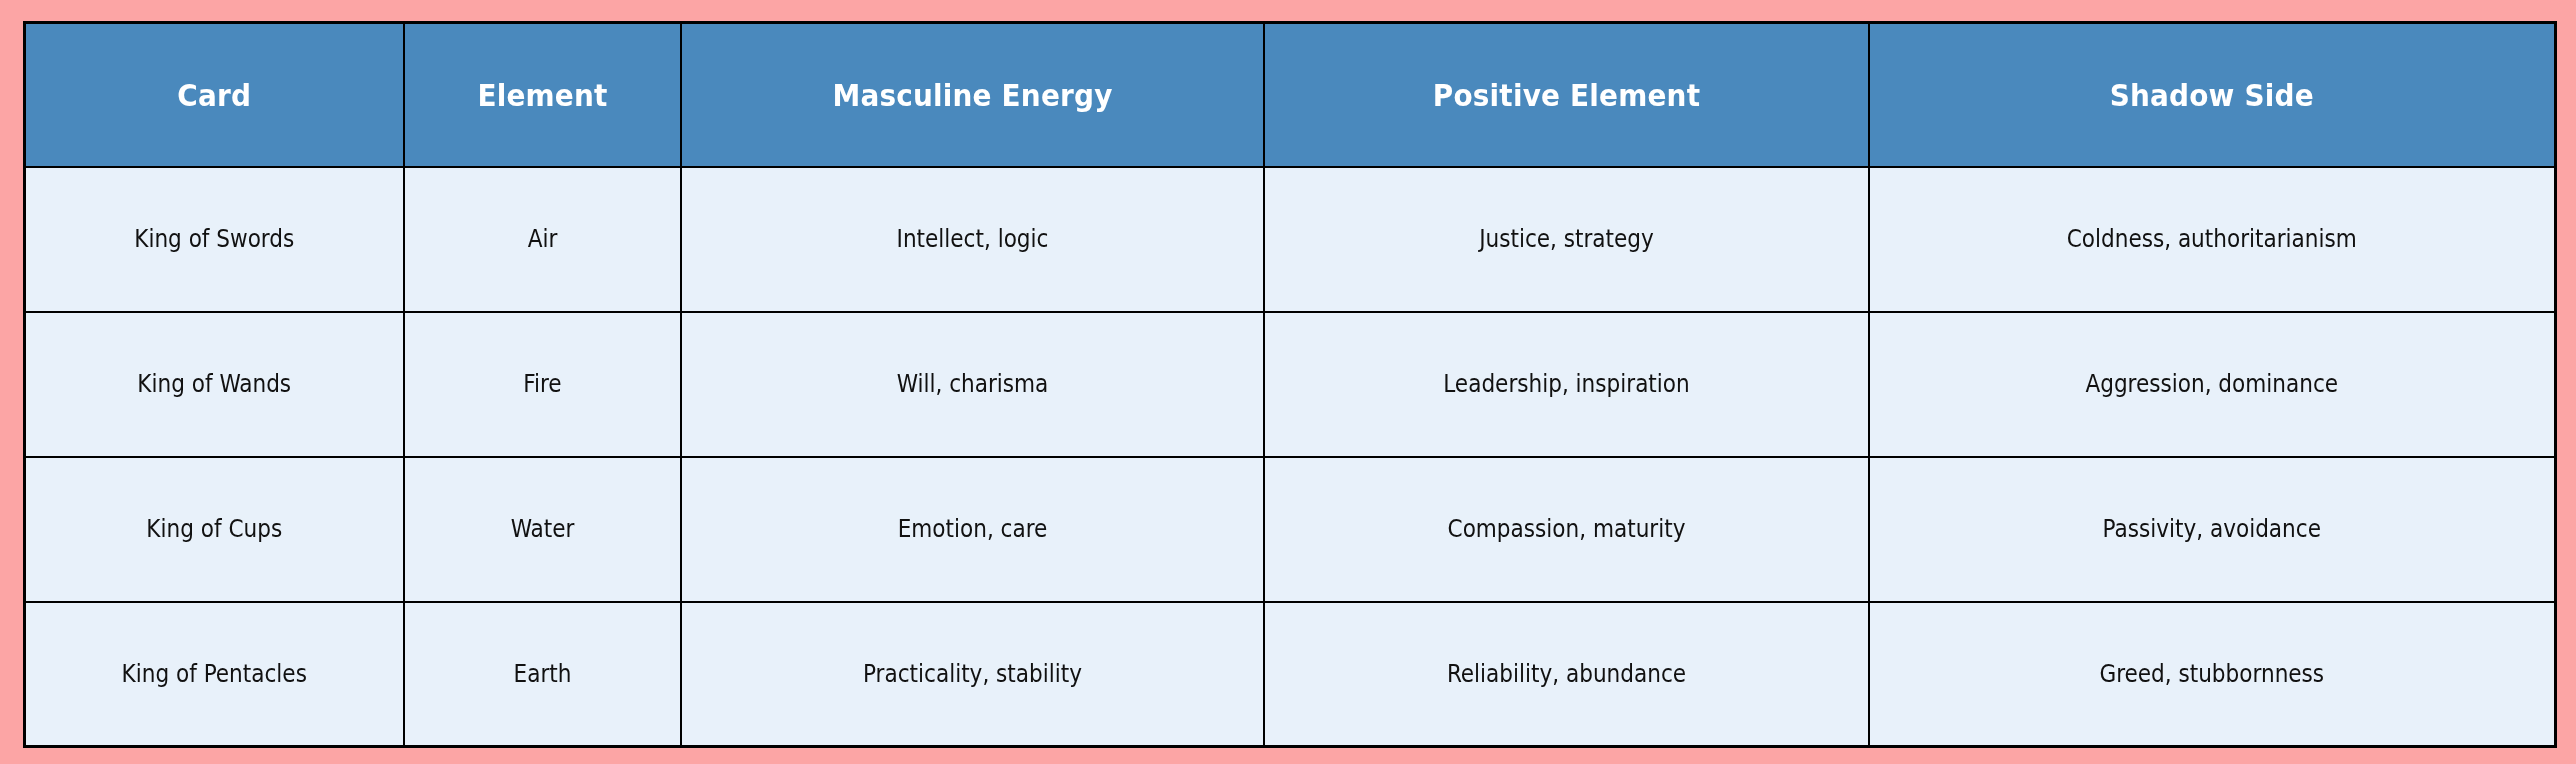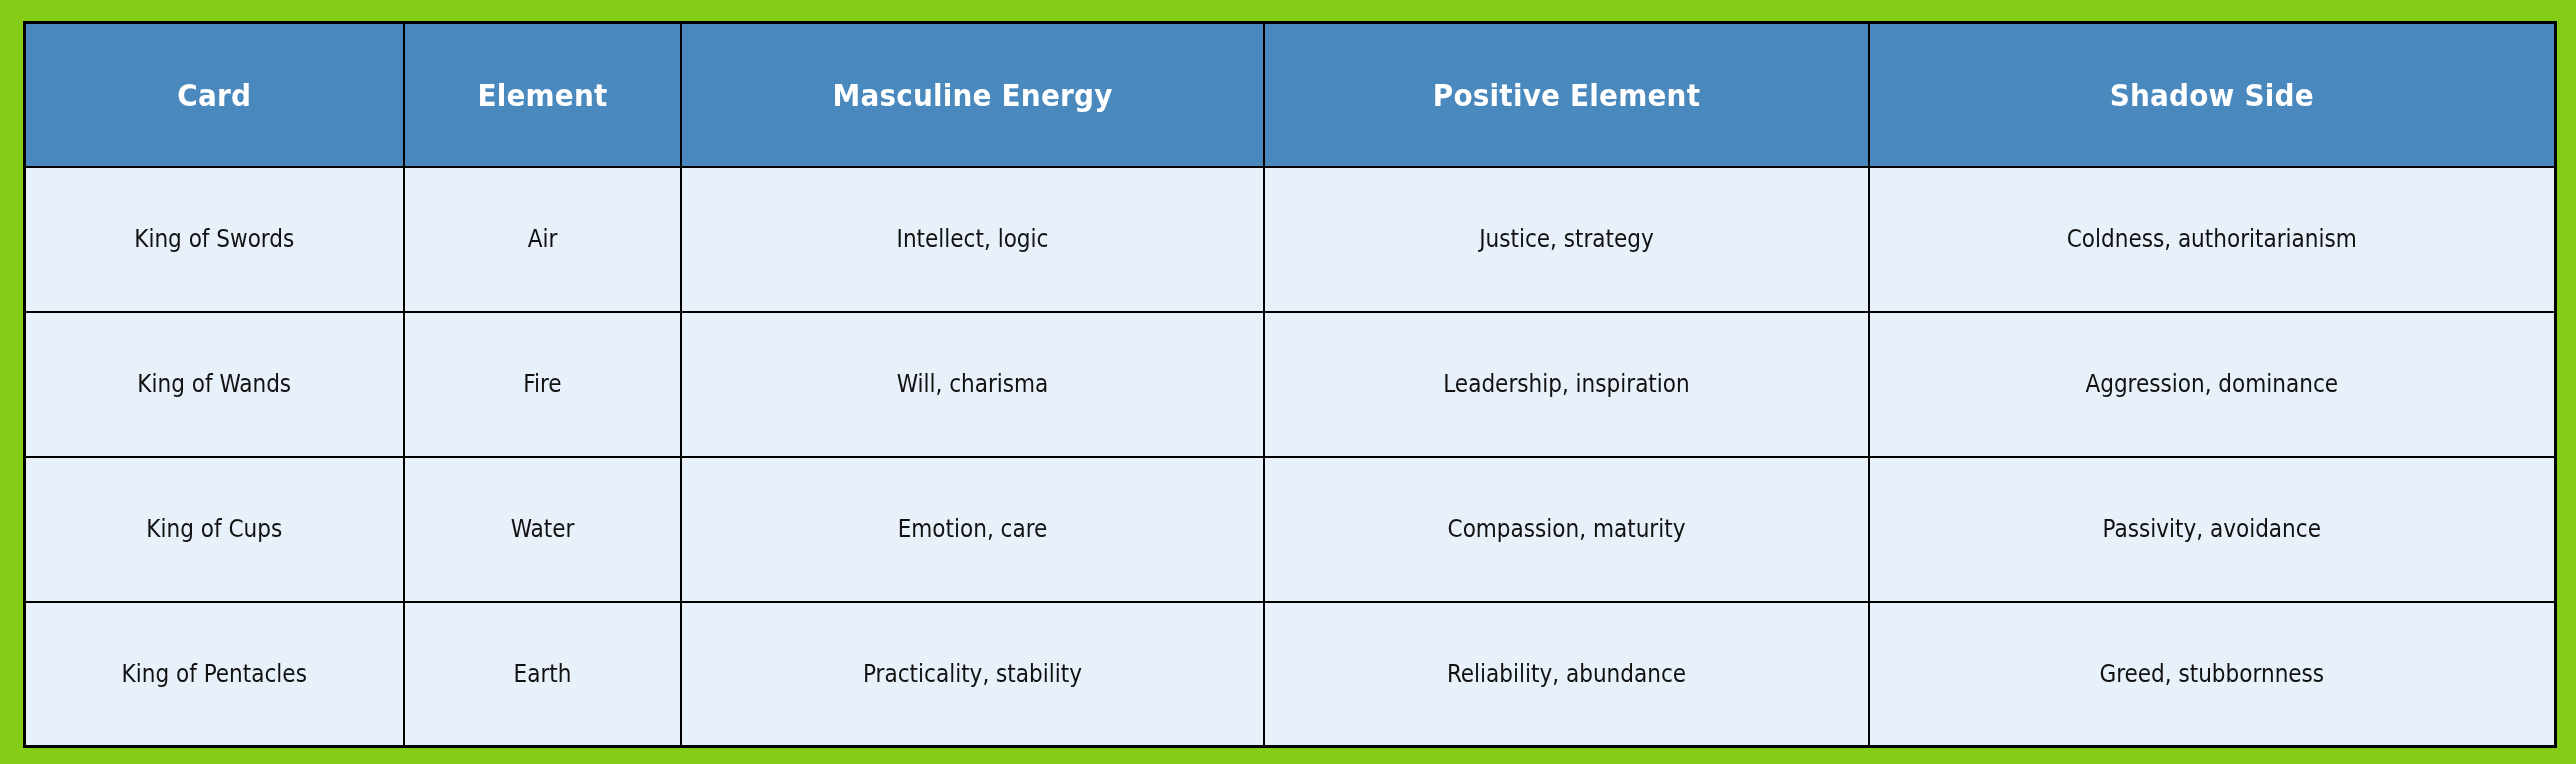--- a/index.html
+++ b/index.html
@@ -10,21 +10,21 @@
   body {
     width: 2576px;
     height: 765px;
     font-family: "DejaVu Sans Condensed", "Liberation Sans Narrow", "Liberation Sans", sans-serif;
     overflow: hidden;
   }
   .page {
     position: relative;
     width: 2576px;
     height: 765px;
-    background: #84cc16;
+    background: #fca5a5;
   }
   .table-wrap {
     position: absolute;
     left: 22.5px;
     top: 21px;
     width: 2531px;
     height: 723px;
   }
   table.data-table {
     width: 2531px;

